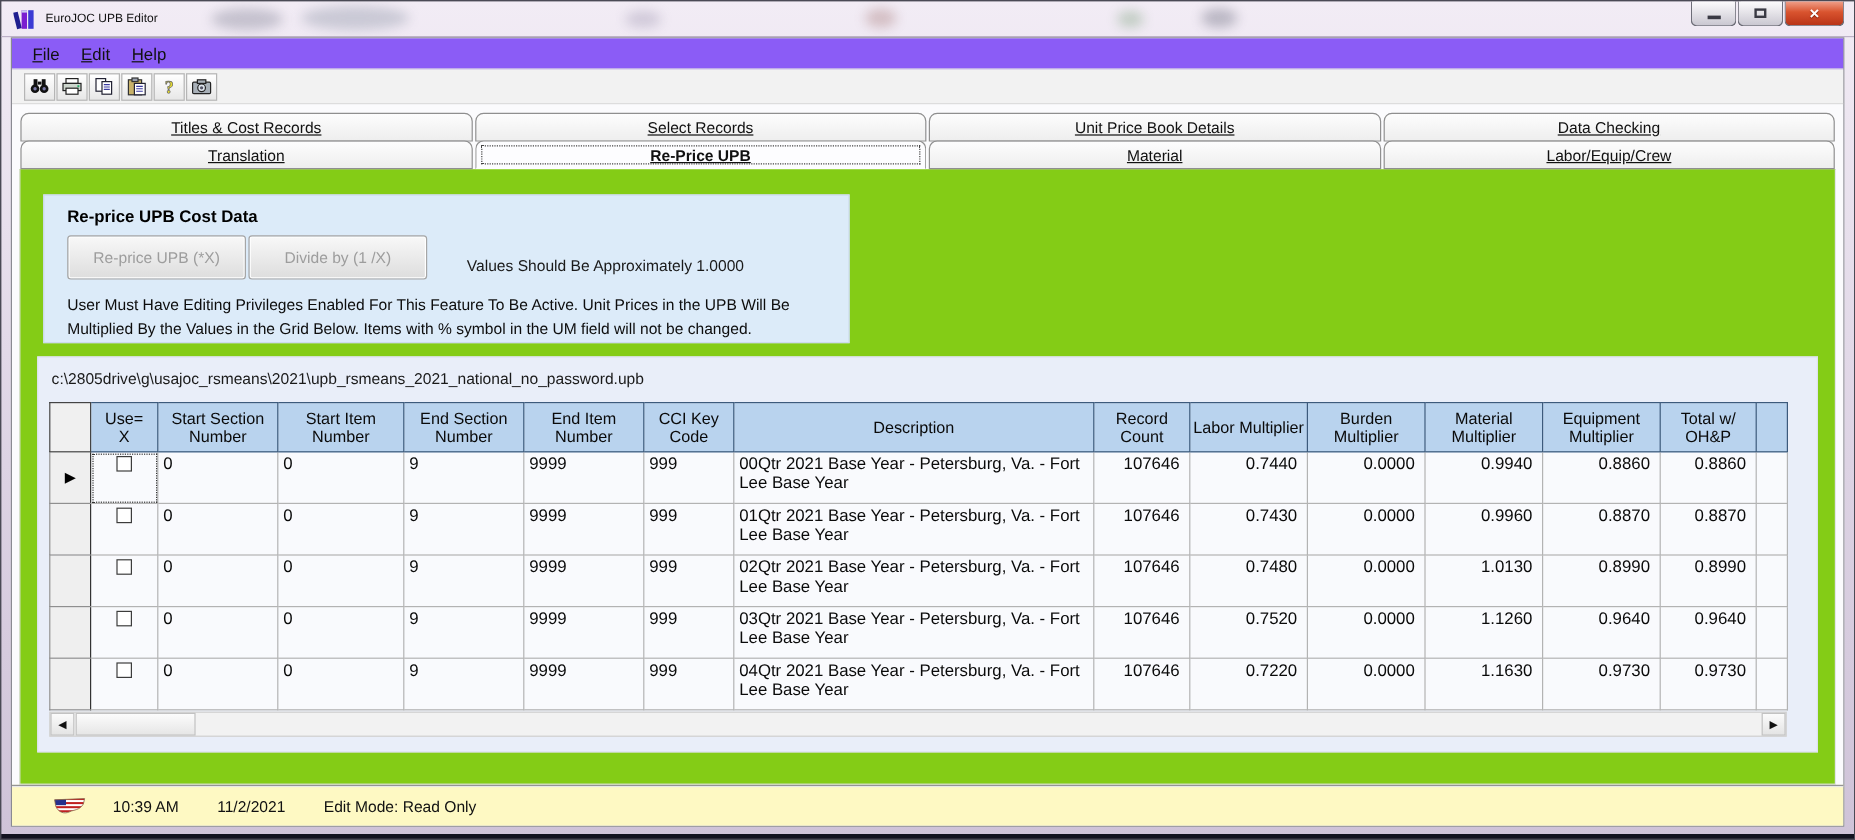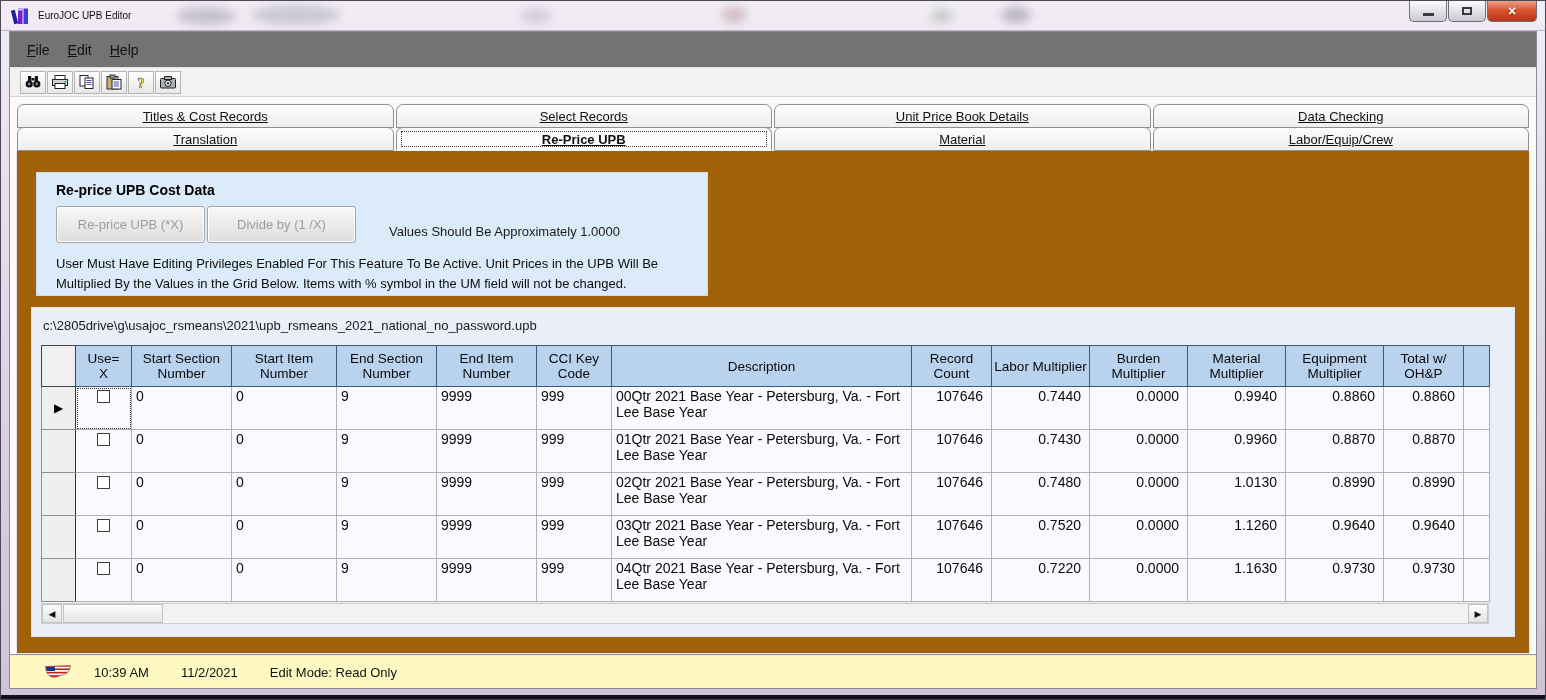--- a/index.html
+++ b/index.html
@@ -22,40 +22,40 @@
     display:flex; align-items:center; justify-content:center; margin-left:1px; cursor:default; }
   .win-btn .bar { width:11px; height:3px; background:#3a3a44; margin-top:6px; }
   .win-btn .box { width:10px; height:8px; border:2px solid #3a3a44; background:transparent; }
   .win-btn.close { width:50px; background:linear-gradient(180deg,#f0a18b 0%,#d9542f 45%,#b93317 100%); }
   .win-btn.close span { color:#fff; font-weight:bold; font-size:14px; line-height:1; text-shadow:0 1px 1px #7c1d08; }
 
   
   .frame { flex:1; padding:0 8px 6px; min-height:0; }
   .client { height:100%; background:#fbfbfd; border:1px solid #8a8a92; display:flex; flex-direction:column; min-height:0; }
 
-  .menubar { height:36px; background:#737373; border-bottom:1px solid #e2e2e2; display:flex; align-items:center; padding-left:8px; }
+  .menubar { height:26px; background:#8b5cf6; border-bottom:1px solid #e2e2e2; display:flex; align-items:center; padding-left:8px; }
   .menu-item { font-size:14px; color:#111; padding:3px 9px; }
 
   .toolbar { height:29px; background:#f2f2f2; border-bottom:1px solid #d8d8d8; display:flex; align-items:center; padding-left:10px; }
   .tool-btn { width:26px; height:23px; border:1px solid #b5b5b5; background:linear-gradient(180deg,#ffffff,#e7e7e7);
     display:flex; align-items:center; justify-content:center; margin-right:1px; }
   .tool-btn svg { display:block; }
 
   
   .content { flex:1; background:#fbfbfd; padding:7px 6px 0; min-height:0; display:flex; flex-direction:column; }
   .tab-row { display:flex; padding:0 1px; }
   .tab { flex:1; height:24px; margin-right:2px; border:1px solid #8f8f8f; border-radius:7px 7px 0 0;
     background:linear-gradient(180deg,#fdfdfd,#eeeeee); display:flex; align-items:center; justify-content:center;
     font-size:13px; color:#111; position:relative;text-decoration:underline; }
   .tab:last-child { margin-right:0; }
   .tab-row.row2 .tab { margin-top:-1px; }
   .tab.active { background:#fdfdff; font-weight:bold; border-bottom-color:#fdfdff; z-index:2; }
   .tab.active::after { content:""; position:absolute; inset:3px 4px; border:1px dotted #444; }
 
-  .page { flex:1; background:#a16207; border:1px solid #e4e4ec; border-top:none; min-height:0; }
+  .page { flex:1; background:#84cc16; border:1px solid #e4e4ec; border-top:none; min-height:0; }
 
   
   .reprice-panel { margin:21px 0 0 19px; width:672px; height:124px; background:#dcebf9; border:1px solid #ccdaec; padding:9px 19px; }
   .panel-heading { font-size:14px; font-weight:bold; color:#000; }
   .panel-row { display:flex; align-items:center; margin-top:8px; }
   .pbtn { width:149px; height:37px; border:1px solid #a6a6a6; border-radius:3px;
     background:linear-gradient(180deg,#f8f8f8,#dddddd); box-shadow:inset 0 0 0 1px #fff;
     color:#9d9d9d; font-size:13px; font-family:"Liberation Sans",sans-serif; margin-right:2px; }
   .panel-hint { font-size:13px; color:#1a1a1a; margin-left:31px; margin-top:14px; }
   .panel-note { margin-top:11px; font-size:13px; line-height:1.5; color:#0d0d0d; }

